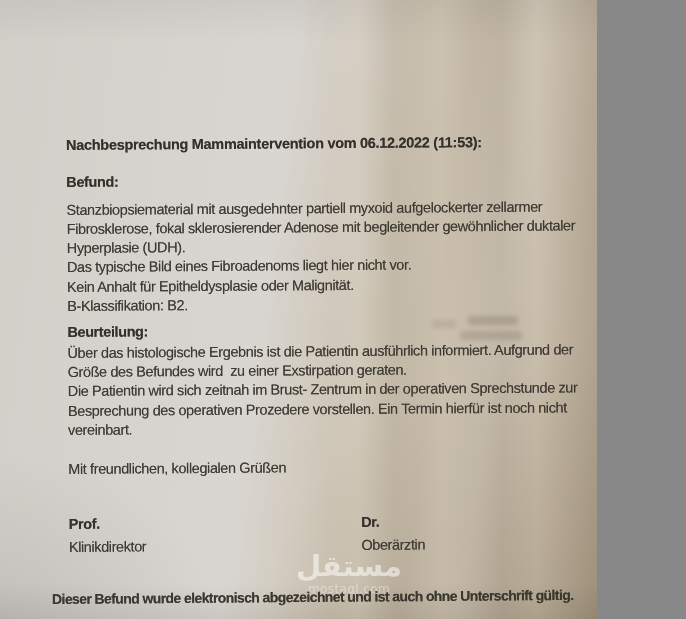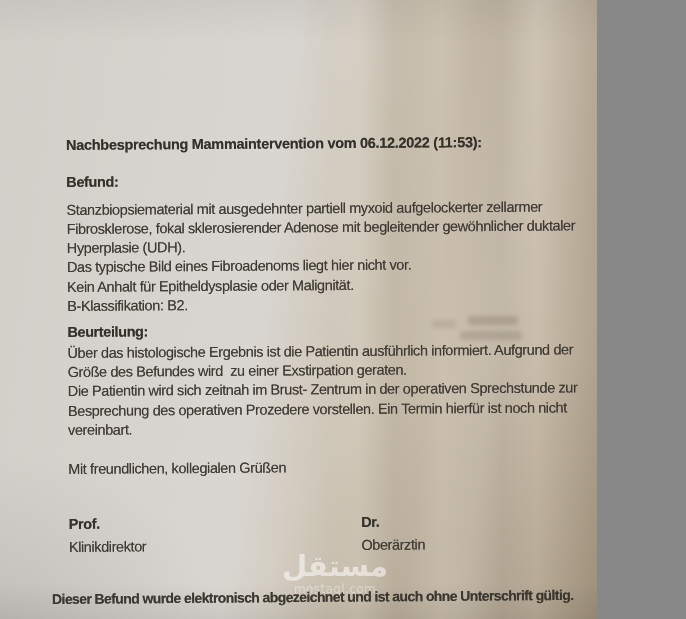--- a/index.html
+++ b/index.html
@@ -58,21 +58,21 @@
   .bleed{
     position:absolute;border-radius:3px;
     background:rgba(115,104,88,0.30);
     filter:blur(2.2px);
     pointer-events:none;
   }
   .bleed.b1{left:468px;top:316px;width:50px;height:9px;}
   .bleed.b2{left:460px;top:331px;width:62px;height:9px;opacity:.85;}
   .bleed.b3{left:432px;top:320px;width:24px;height:8px;opacity:.6;}
   .watermark{
-    position:absolute;left:250px;top:551px;width:170px;
+    position:absolute;left:264px;top:551px;width:170px;
     text-align:center;color:#ffffff;
     font-family:"DejaVu Sans", sans-serif;
     pointer-events:none;
   }
   .wm-text{font-size:29px;font-weight:700;line-height:30px;opacity:0.55;}
   .wm-site{font-size:12px;letter-spacing:0.4px;margin-top:1px;opacity:0.38;}
 </style>
 </head>
 <body>
 

